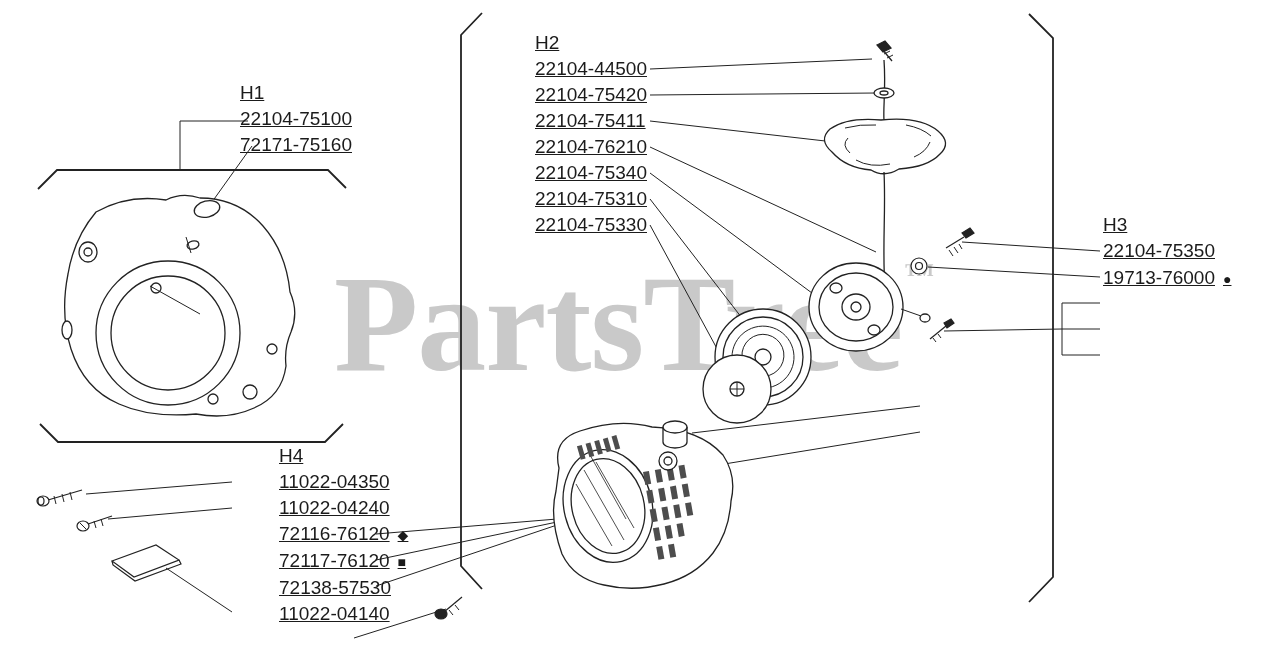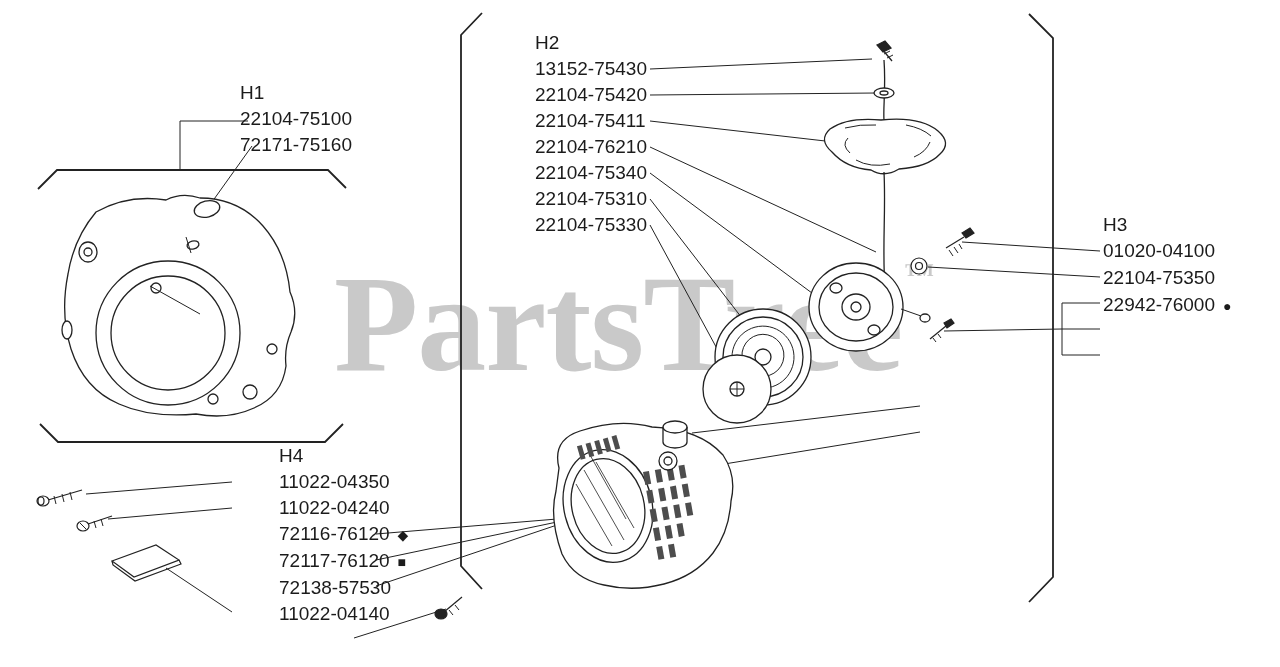--- a/index.html
+++ b/index.html
@@ -10,21 +10,21 @@
     font-family: "Liberation Sans", sans-serif;
   }
   .watermark {
     position: absolute; left: 334px; top: 254px; z-index: 1;
     font-family: "Liberation Serif", serif; font-weight: bold;
     font-size: 138px; line-height: 140px; color: #c9c9c9;
     letter-spacing: -1px; white-space: nowrap; user-select: none;
   }
   .watermark .tm { font-size: 30px; position: relative; top: -86px; margin-left: 2px; letter-spacing: 0; }
   svg.art { position: absolute; left: 0; top: 0; z-index: 2; }
-  .callout { position: absolute; z-index: 3; color: #1b1b1b; font-size: 19px; line-height: 26px; white-space: nowrap; }
+  .callout { position: absolute; z-index: 3; color: #1b1b1b; font-size: 19px; line-height: 26px; white-space: nowrap; text-decoration: underline; }
   .callout .hdr { }
   .callout .pn { }
   .callout .mk { font-size: 14px; margin-left: 8px; }
 </style>
 </head>
 <body>
 
 <div class="stage">
 
   <div class="watermark">
@@ -205,34 +205,33 @@
   </svg>
 
   <div class="callout" style="left:240px; top:80px;">
     <div class="hdr">H1</div>
     <div class="pn"><span>22104-75100</span></div>
     <div class="pn"><span>72171-75160</span></div>
   </div>
 
   <div class="callout" style="left:535px; top:30px;">
     <div class="hdr">H2</div>
-    <div class="pn"><span>13152-75430</span></div>
+    <div class="pn"><span>22104-44500</span></div>
     <div class="pn"><span>22104-75420</span></div>
     <div class="pn"><span>22104-75411</span></div>
     <div class="pn"><span>22104-76210</span></div>
     <div class="pn"><span>22104-75340</span></div>
     <div class="pn"><span>22104-75310</span></div>
     <div class="pn"><span>22104-75330</span></div>
   </div>
 
   <div class="callout" style="left:1103px; top:212px;">
     <div class="hdr">H3</div>
-    <div class="pn"><span>01020-04100</span><span class="mk"></span></div>
     <div class="pn"><span>22104-75350</span><span class="mk"></span></div>
-    <div class="pn"><span>22942-76000</span><span class="mk">●</span></div>
+    <div class="pn"><span>19713-76000</span><span class="mk">●</span></div>
   </div>
 
 
   <div class="callout" style="left:235px; top:443px;margin-left:44px;">
     <div class="hdr">H4</div>
     <div class="pn"><span>11022-04350</span></div>
     <div class="pn"><span>11022-04240</span></div>
     <div class="pn"><span>72116-76120</span><span class="mk">◆</span></div>
     <div class="pn"><span>72117-76120</span><span class="mk">■</span></div>
     <div class="pn"><span>72138-57530</span></div>

